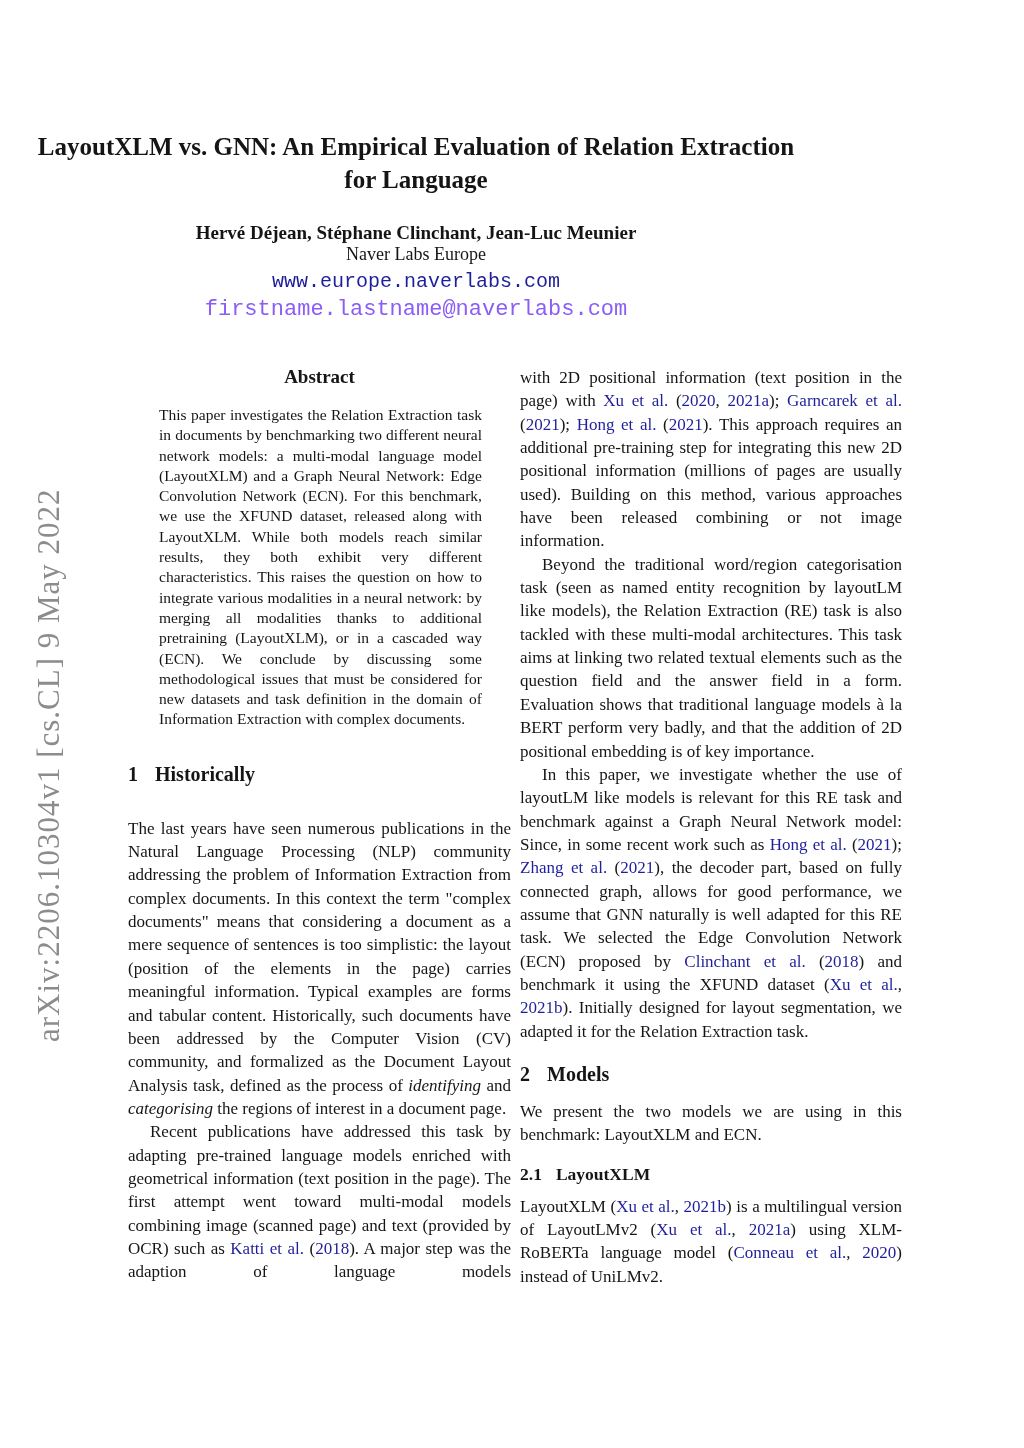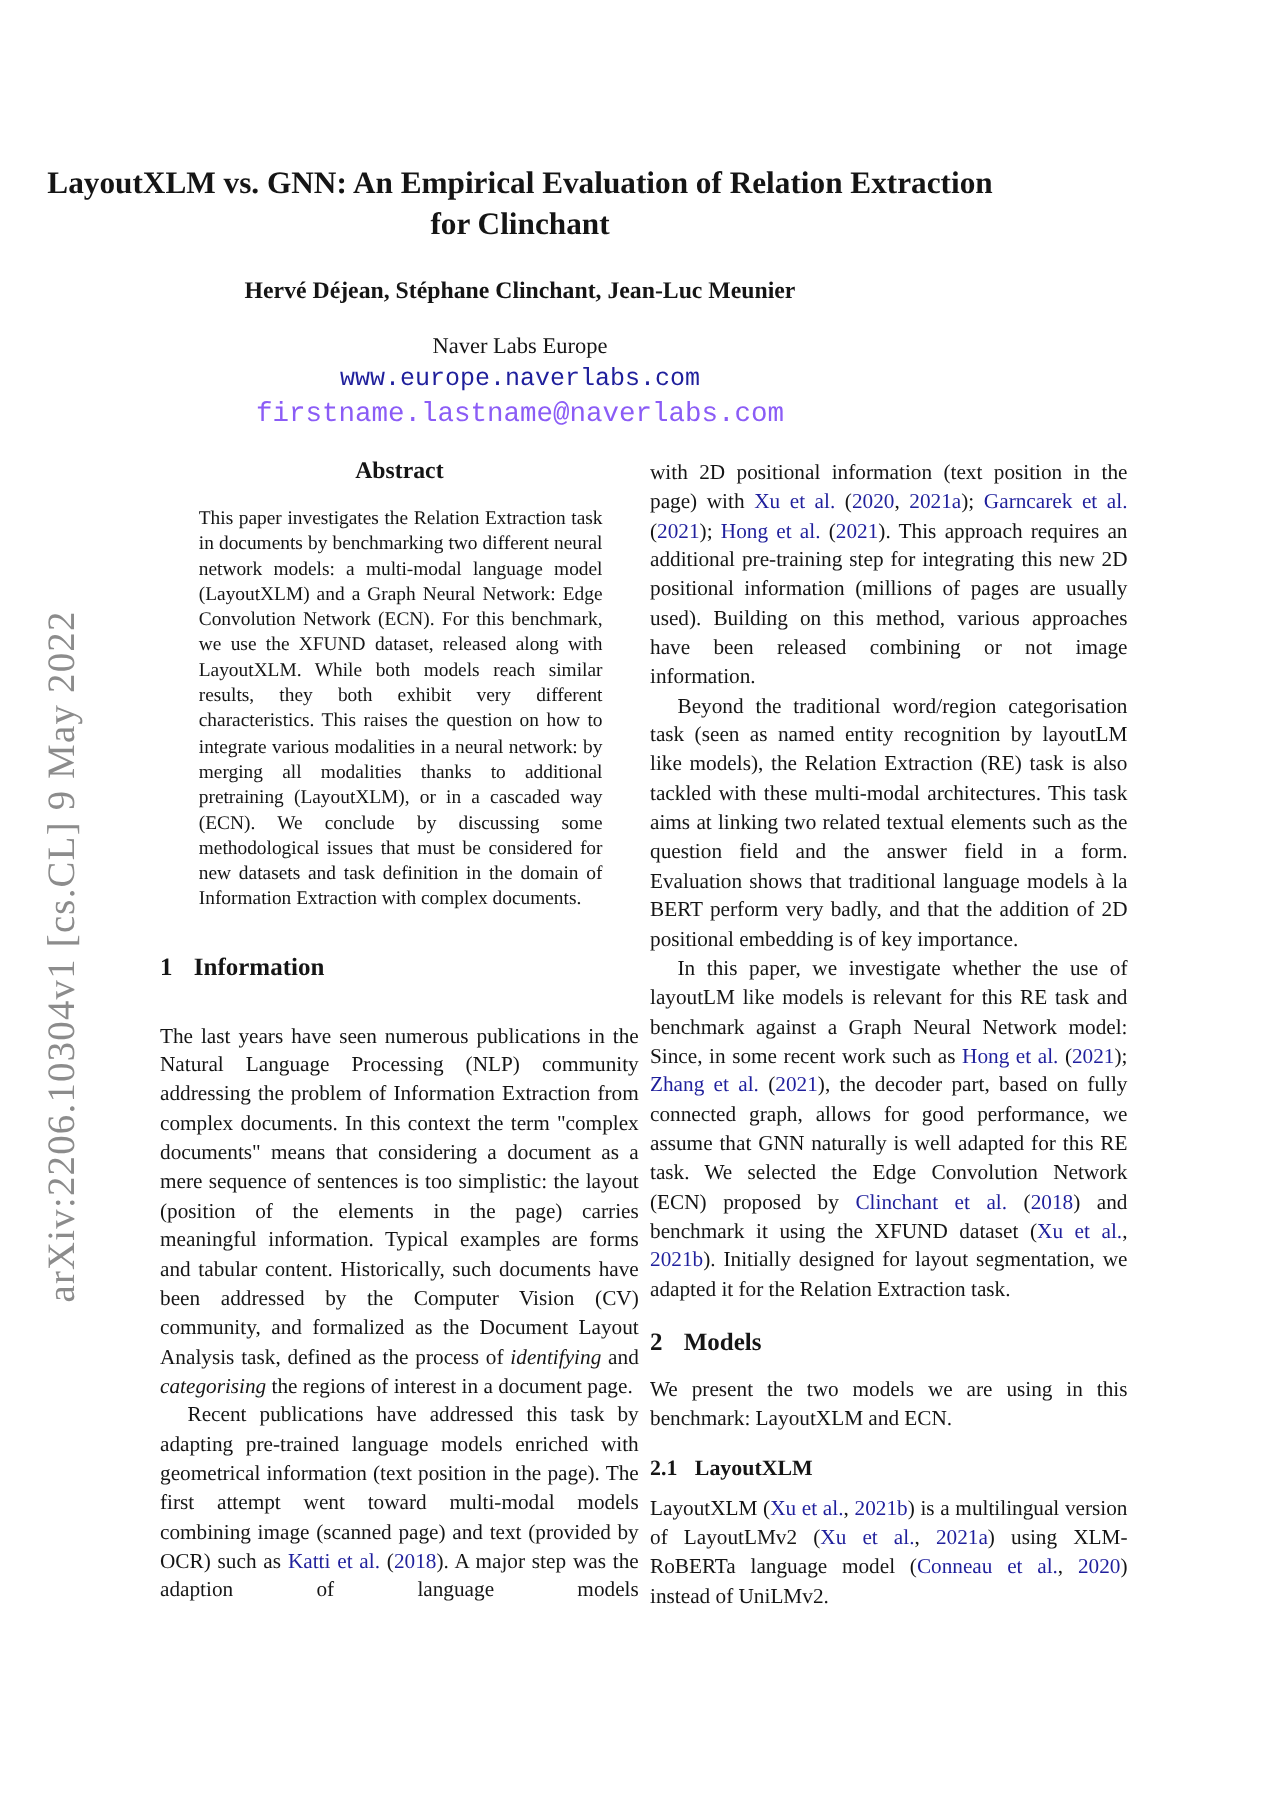--- a/index.html
+++ b/index.html
@@ -20,21 +20,21 @@
     transform: rotate(-90deg);
     white-space: nowrap;
     font-size: 31px;
     letter-spacing: 1px;
     color: var(--watermark, #8c8c8c);
   }
   .header { position: absolute; left: 0; top: 130px; width: 832px; text-align: center; }
   .title { margin: 0; font-size: 25px; font-weight: bold; line-height: 33px; }
   .title .tline { display: block; }
   .authors { margin-top: 26px; font-size: 19px; font-weight: bold; }
-  .affiliation { margin-top: 22px; font-size: 18px; }
+  .affiliation { margin-top: 0; font-size: 18px; }
   .mono { font-family: "Liberation Mono", monospace; }
   .website { margin-top: 5px; font-size: 20px; color: var(--link, #1f1f9c); }
   .email { margin-top: 4px; font-size: 22px; color: #8b5cf6; }
   .col { position: absolute; top: 360px; }
   .col-left  { left: 128px; width: 383px; }
   .col-right { left: 520px; width: 382px; }
   p { margin: 0; }
   .abstract-heading { margin-top: 6px; text-align: center; font-size: 19px; font-weight: bold; }
   .abstract-body {
     margin: 17px 29px 0 31px;
@@ -64,34 +64,34 @@
 </head>
 <body>
 
 <div class="page">
 
   <div class="watermark">arXiv:2206.10304v1  [cs.CL]  9 May 2022</div>
 
   <div class="header">
     <h1 class="title">
       <span class="tline">LayoutXLM vs. GNN: An Empirical Evaluation of Relation Extraction</span>
-      <span class="tline">for Clinchant</span>
+      <span class="tline">for Language</span>
     </h1>
     <div class="authors">Hervé Déjean, Stéphane Clinchant, Jean-Luc Meunier</div>
     <div class="affiliation">Naver Labs Europe</div>
     <div class="website mono">www.europe.naverlabs.com</div>
     <div class="email mono">firstname.lastname@naverlabs.com</div>
   </div>
 
   <div class="col col-left">
     <div class="abstract-heading">Abstract</div>
     <p class="abstract-body"><span>This paper investigates the Relation Extraction task in documents by benchmarking two different neural network models:  a multi-modal language model (LayoutXLM) and a Graph Neural Network:  Edge Convolution Network (ECN). For this benchmark, we use the XFUND dataset, released along with LayoutXLM. While both models reach similar results, they both exhibit very different characteristics. This raises the question on how to integrate various modalities in a neural network: by merging all modalities thanks to additional pretraining (LayoutXLM), or in a cascaded way (ECN). We conclude by discussing some methodological issues that must be considered for new datasets and task definition in the domain of Information Extraction with complex documents.</span></p>
 
     <h2 class="sec">
-      <span class="secnum">1</span><span>Information</span>
+      <span class="secnum">1</span><span>Historically</span>
     </h2>
     <p class="body first"><span>The last years have seen numerous publications in the Natural Language Processing (NLP) community addressing the problem of Information Extraction from complex documents. In this context the term "complex documents" means that considering a document as a mere sequence of sentences is too simplistic: the layout (position of the elements in the page) carries meaningful information. Typical examples are forms and tabular content. Historically, such documents have been addressed by the Computer Vision (CV) community, and formalized as the Document Layout Analysis task, defined as the process of </span><span class="it">identifying</span><span> and </span><span class="it">categorising</span><span> the regions of interest in a document page.</span></p>
     <p class="body indent cont"><span>Recent publications have addressed this task by adapting pre-trained language models enriched with geometrical information (text position in the page). The first attempt went toward multi-modal models combining image (scanned page) and text (provided by OCR) such as </span><span class="cite">Katti et al.</span><span> (</span><span class="cite">2018</span><span>). A major step was the adaption of language models</span></p>
   </div>
 
   <div class="col col-right">
     <p class="body first"><span>with 2D positional information (text position in the page) with </span><span class="cite">Xu et al.</span><span> (</span><span class="cite">2020</span><span>, </span><span class="cite">2021a</span><span>); </span><span class="cite">Garncarek et al.</span><span> (</span><span class="cite">2021</span><span>); </span><span class="cite">Hong et al.</span><span> (</span><span class="cite">2021</span><span>). This approach requires an additional pre-training step for integrating this new 2D positional information (millions of pages are usually used). Building on this method, various approaches have been released combining or not image information.</span></p>
     <p class="body indent"><span>Beyond the traditional word/region categorisation task (seen as named entity recognition by layoutLM like models), the Relation Extraction (RE) task is also tackled with these multi-modal architectures. This task aims at linking two related textual elements such as the question field and the answer field in a form. Evaluation shows that traditional language models à la BERT perform very badly, and that the addition of 2D positional embedding is of key importance.</span></p>
     <p class="body indent"><span>In this paper, we investigate whether the use of layoutLM like models is relevant for this RE task and benchmark against a Graph Neural Network model: Since, in some recent work such as </span><span class="cite">Hong et al.</span><span> (</span><span class="cite">2021</span><span>); </span><span class="cite">Zhang et al.</span><span> (</span><span class="cite">2021</span><span>), the decoder part, based on fully connected graph, allows for good performance, we assume that GNN naturally is well adapted for this RE task. We selected the Edge Convolution Network (ECN) proposed by </span><span class="cite">Clinchant et al.</span><span> (</span><span class="cite">2018</span><span>) and benchmark it using the XFUND dataset (</span><span class="cite">Xu et al.</span><span>, </span><span class="cite">2021b</span><span>).  Initially designed for layout segmentation, we adapted it for the Relation Extraction task.</span></p>
 

